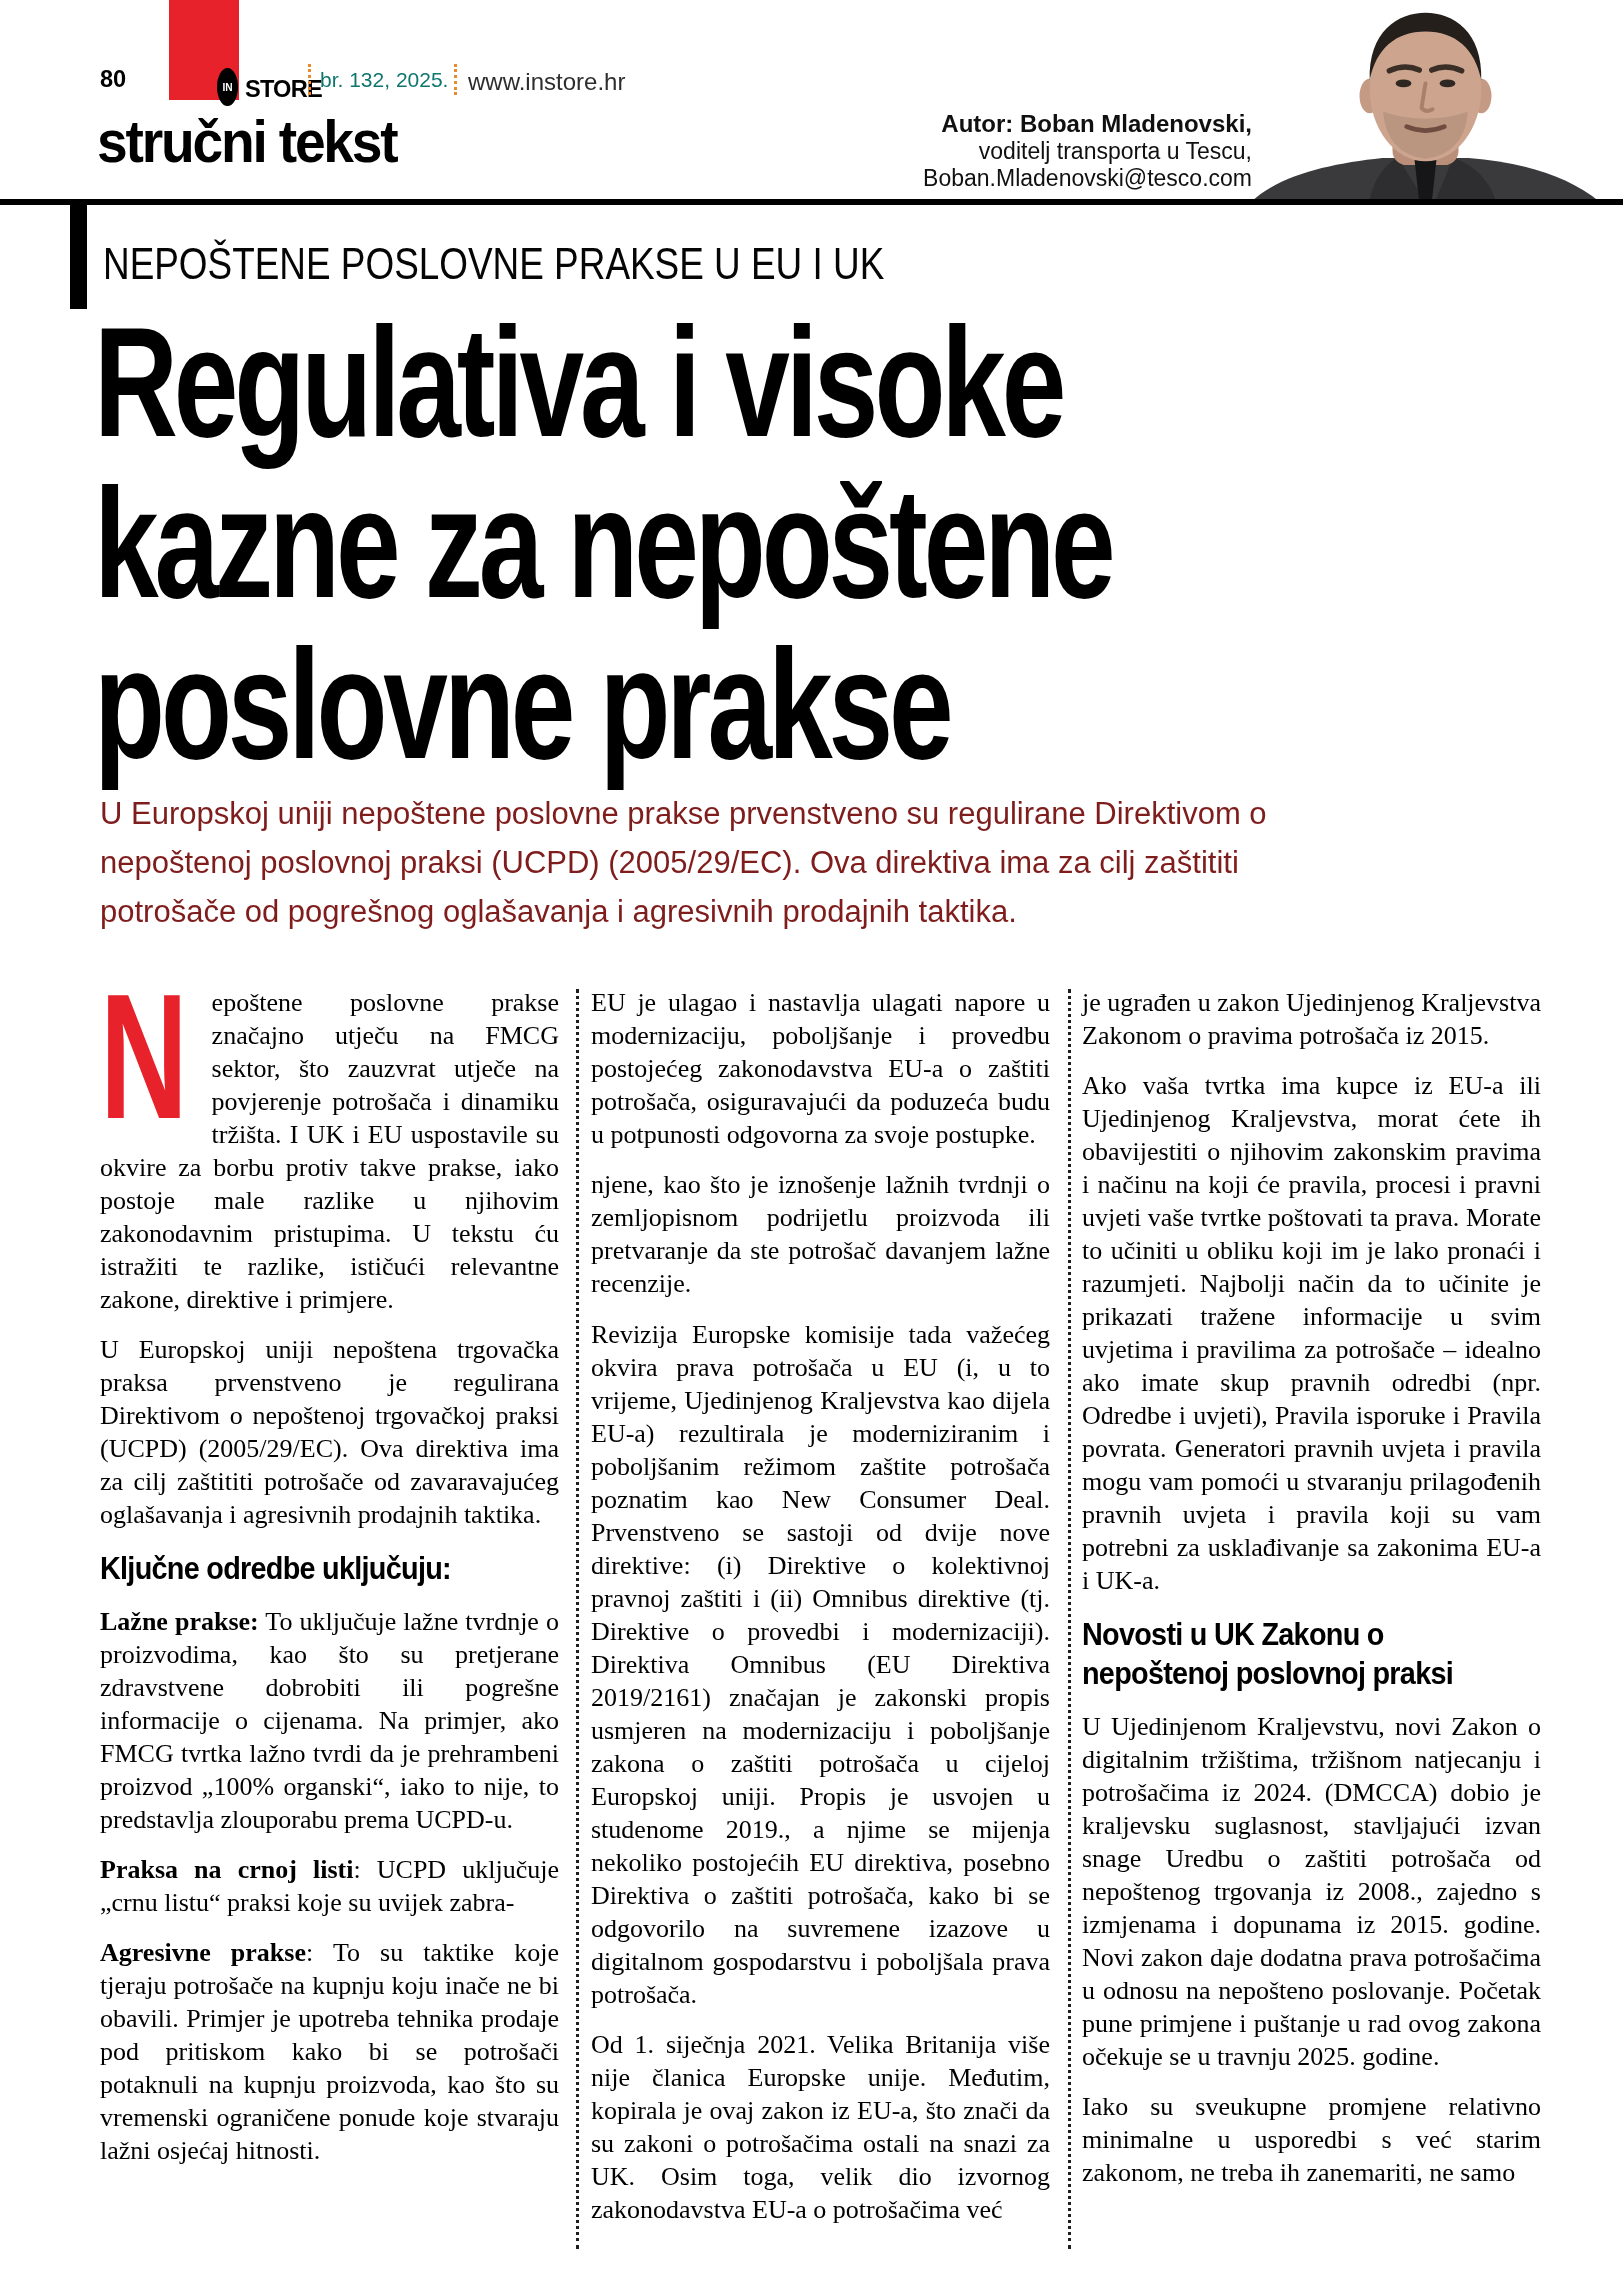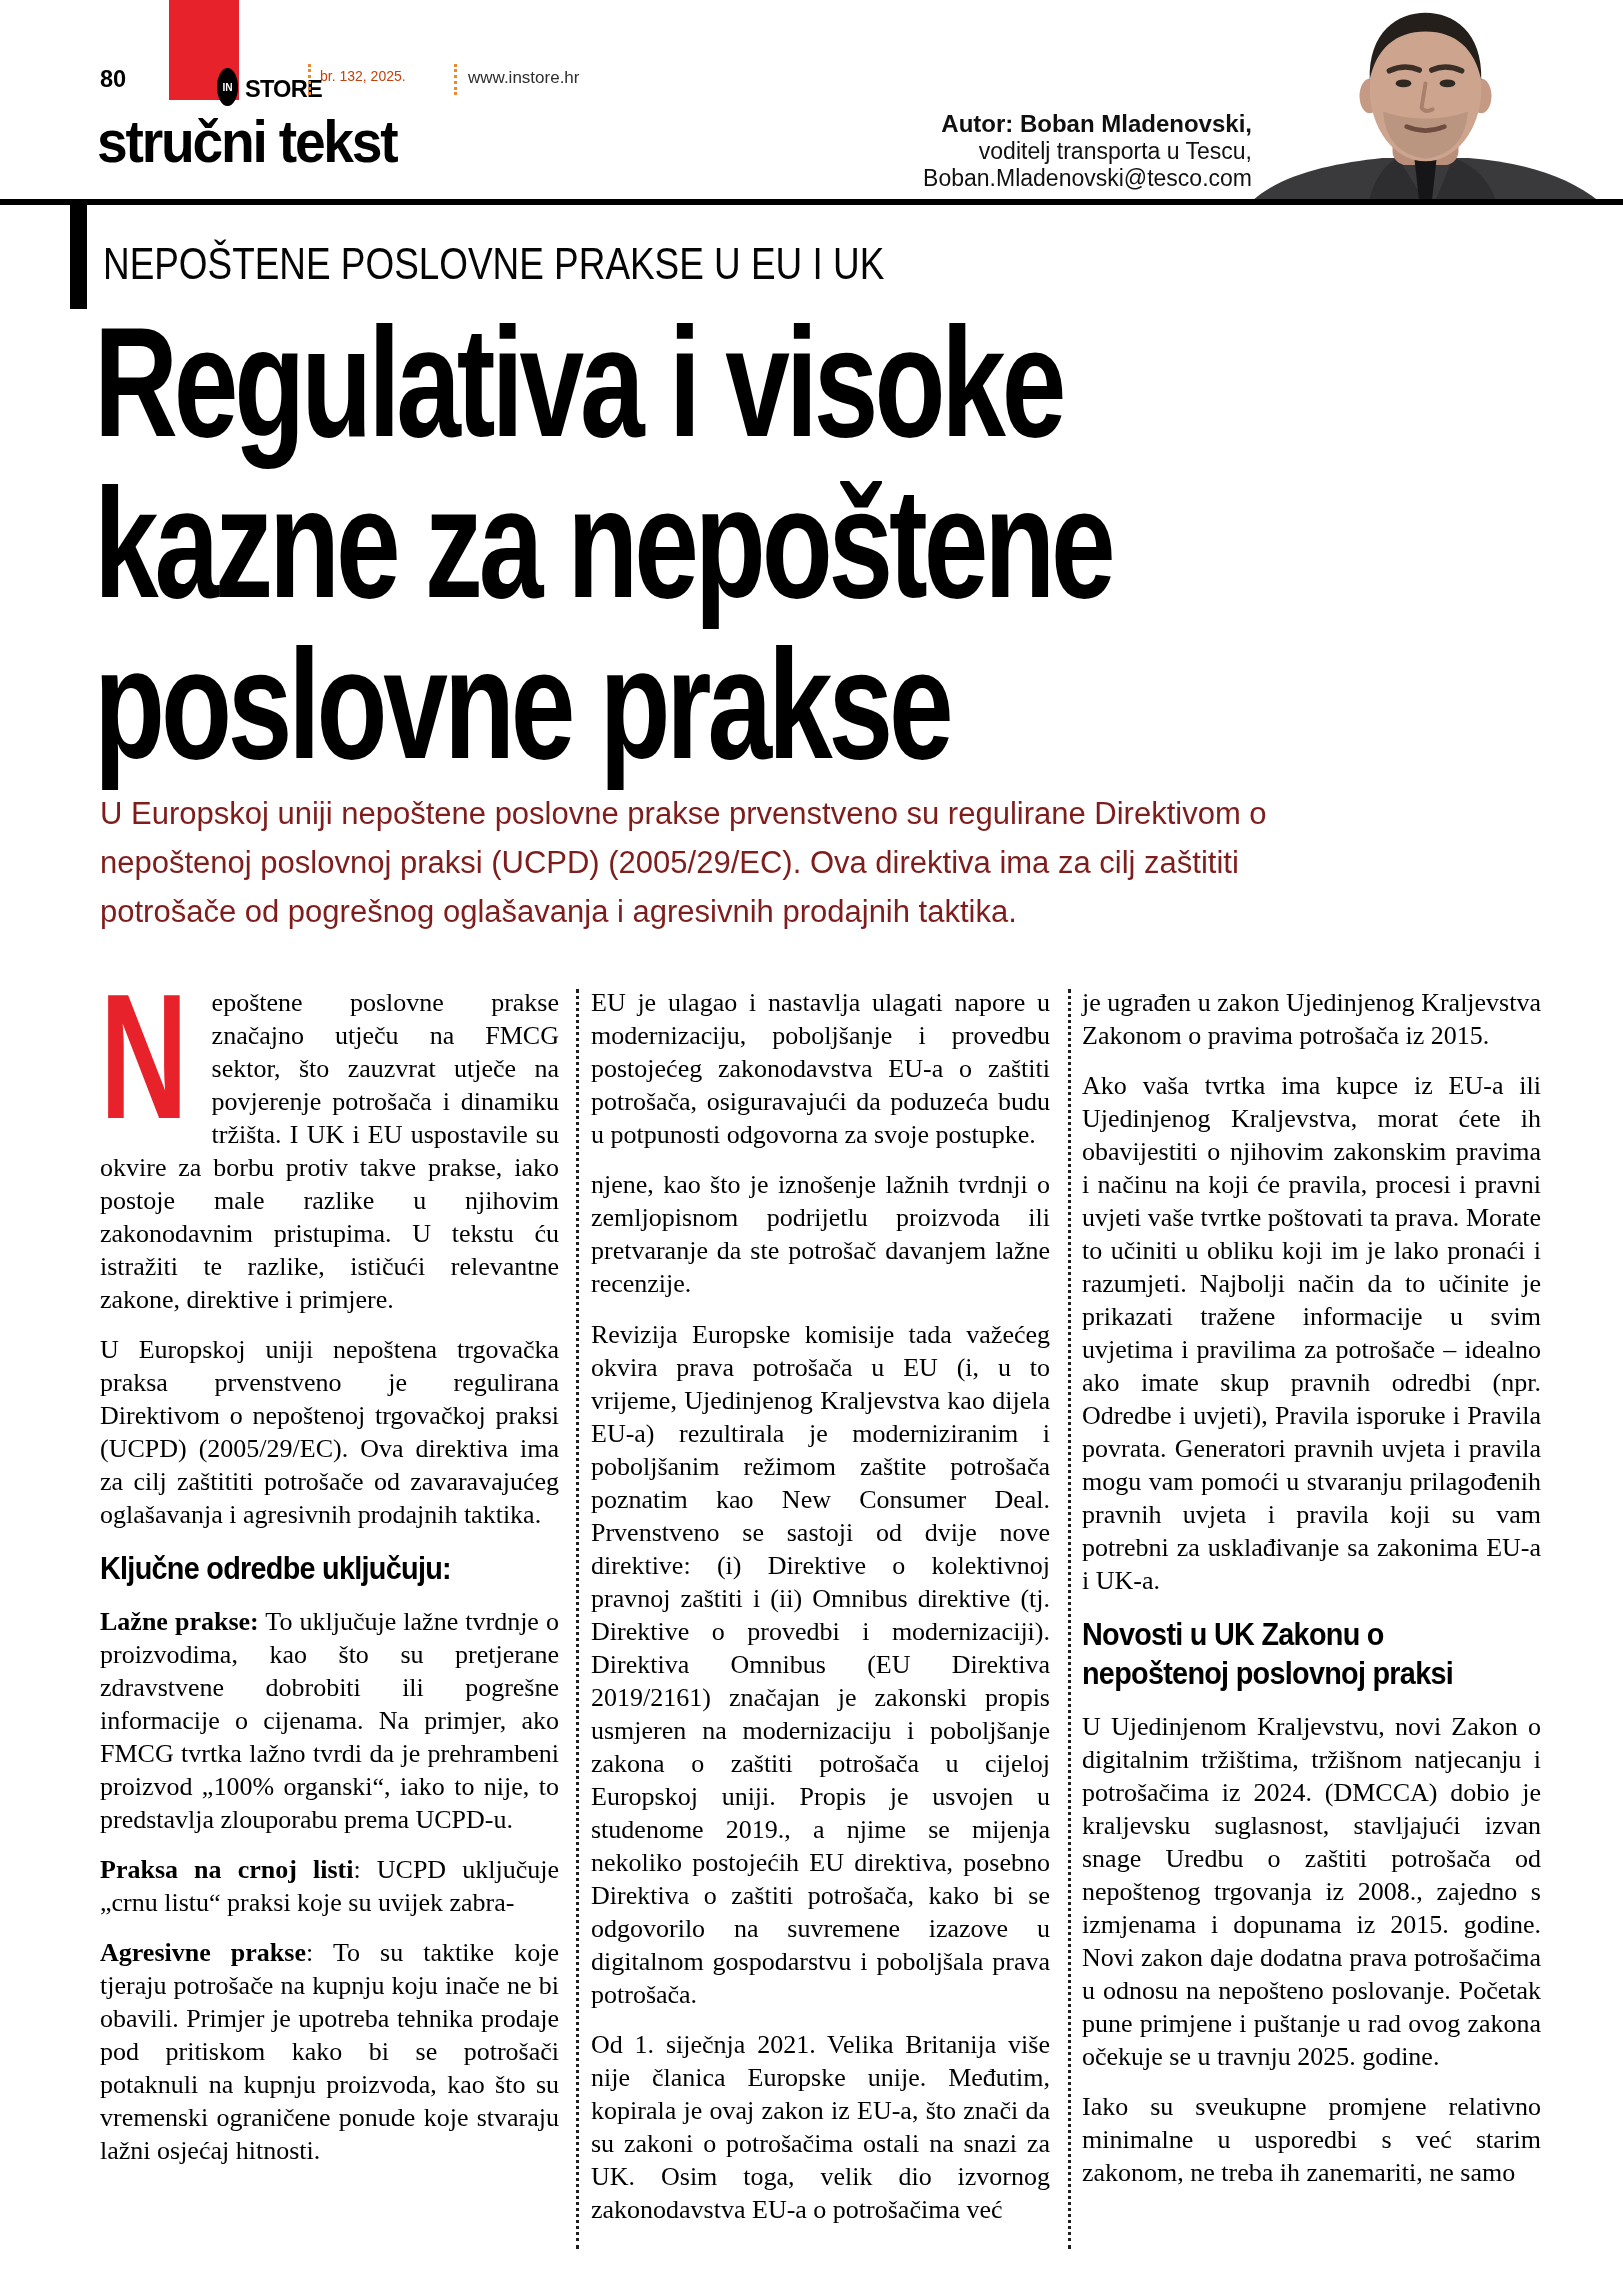--- a/index.html
+++ b/index.html
@@ -11,23 +11,23 @@
           font-weight:700;font-size:23.6px;}
   .logo-red{position:absolute;left:169px;top:0;width:70px;height:100px;background:var(--accent_red,#e8222b);}
   .logo-circle{position:absolute;left:217px;top:68px;width:21px;height:38px;border-radius:50%;
           background:#000;color:#fff;display:flex;align-items:center;justify-content:center;
           font-family:"Liberation Sans",sans-serif;font-weight:700;font-size:10.2px;}
   .logo-store{position:absolute;left:245px;top:76px;font-family:"Liberation Sans",sans-serif;
           font-weight:700;font-size:23.6px;letter-spacing:-0.8px;}
   .hsep{position:absolute;top:64px;height:31px;width:0;border-left:3.1px dotted var(--dot_orange,#e98a2e);}
   .hsep1{left:308px}.hsep2{left:454px}
   .issue{position:absolute;left:320px;top:68px;font-family:"Liberation Sans",sans-serif;
-          font-size:14px;color:#c2410c;}
+          font-size:21px;color:#0f766e;}
   .site{position:absolute;left:468px;top:68px;font-family:"Liberation Sans",sans-serif;
-          font-size:17px;color:#2e2e2e;}
+          font-size:24px;color:#2e2e2e;}
   .section-title{position:absolute;left:97px;top:107px;font-family:"Liberation Sans",sans-serif;
           font-weight:700;font-size:60px;letter-spacing:-2.4px;transform:scaleX(0.92);transform-origin:left top;}
   .author{position:absolute;right:371px;top:110px;text-align:right;
           font-family:"Liberation Sans",sans-serif;font-size:23px;line-height:27.5px;color:#101010;}
   .author .a1{font-weight:700;font-size:24px;}
   .photo{position:absolute;left:1237px;top:7.9px;width:377px;height:194px;}
   .rule{position:absolute;left:0;top:199px;width:1623px;height:6.3px;background:#000;}
 
   
   .kicker-bar{position:absolute;left:70px;top:205px;width:16.5px;height:104px;background:#000;}

